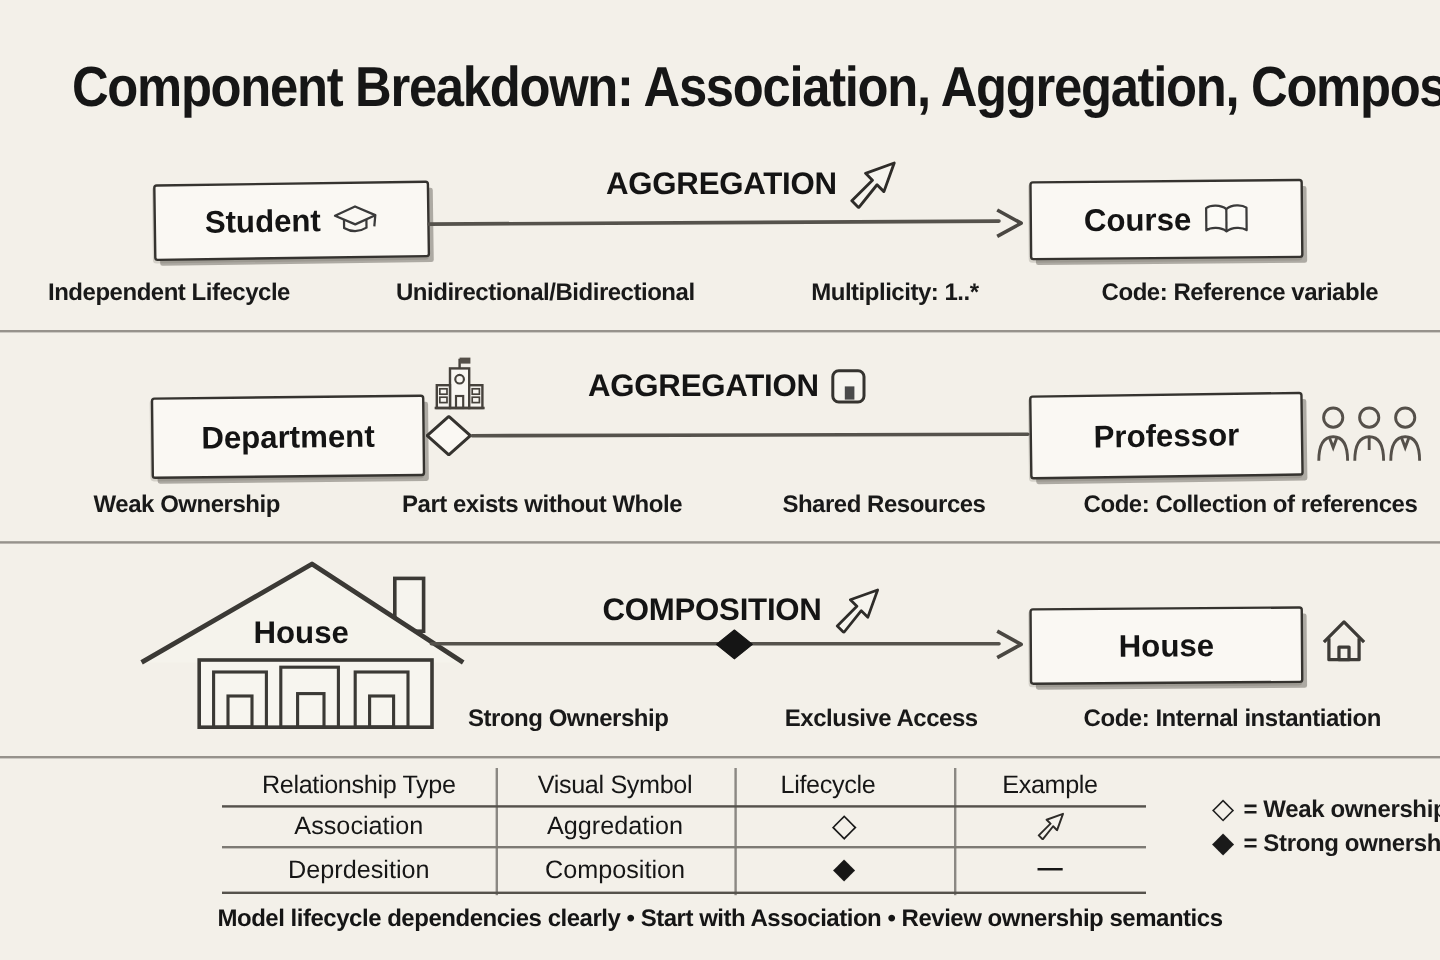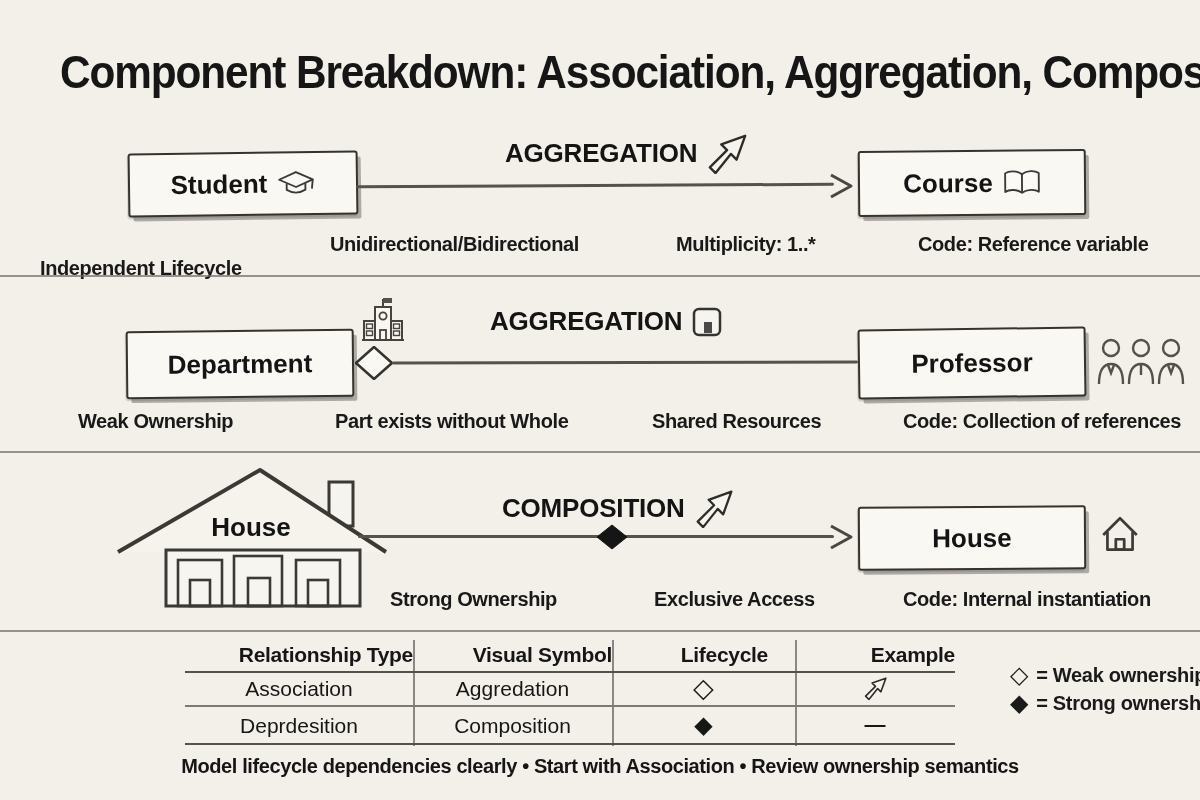--- a/index.html
+++ b/index.html
@@ -42,21 +42,21 @@
 
   .icon{display:inline-block;}
   .abs{position:absolute;}
 
   .house-label{
     position:absolute;left:176px;top:512px;width:150px;text-align:center;
     font-size:26px;font-weight:700;color:#141414;
   }
 
   .tcell{position:absolute;text-align:center;font-size:21px;color:#161616;white-space:nowrap;}
-  .thead{font-weight:700;letter-spacing:-0.3px;text-align:right;}
+  .thead{font-weight:400;letter-spacing:-0.3px;}
   .tline{position:absolute;background:#55524c;}
   .vline{position:absolute;width:1.5px;background:#8b8883;}
   .glyph-open{font-size:27px;line-height:1;}
   .glyph-filled{font-size:24px;line-height:1;}
 
   .legend-row{
     position:absolute;display:flex;align-items:center;gap:8px;white-space:nowrap;
     font-size:20px;font-weight:700;letter-spacing:-0.3px;
   }
   .legend-sym{font-size:24px;line-height:1;}
@@ -105,21 +105,21 @@
   <div class="uml-box" style="left:858px;top:150px;width:224px;height:62px;transform:rotate(-0.5deg);">
     <span>Course</span>
     <span class="icon">
       <svg width="38" height="28" viewBox="0 0 40 30">
         <path d="M20,6 C15,2 6,2 2,5 V25 C6,22 15,22 20,26 C25,22 34,22 38,25 V5 C34,2 25,2 20,6 Z" fill="#fbfaf6" stroke="#3a3a3a" stroke-width="2" stroke-linejoin="round"></path>
         <path d="M20,6 V26" fill="none" stroke="#3a3a3a" stroke-width="2"></path>
       </svg>
     </span>
   </div>
 
-  <span class="caption" style="left:40px;top:233px;margin-top:24px;">Independent Lifecycle</span>
+  <span class="caption" style="left:40px;top:233px;">Independent Lifecycle</span>
   <span class="caption" style="left:330px;top:233px;">Unidirectional/Bidirectional</span>
   <span class="caption" style="left:676px;top:233px;">Multiplicity: 1..*</span>
   <span class="caption" style="left:918px;top:233px;">Code: Reference variable</span>
 
   <div class="divider" style="top:275px;"></div>
 
   <span class="abs icon" style="left:362px;top:296px;">
     <svg width="42" height="50" viewBox="0 0 42 50">
       <path d="M21,3 V11" stroke="#46423c" stroke-width="2" fill="none"></path>
       <rect x="21" y="2" width="9" height="5" fill="#555049"></rect>

